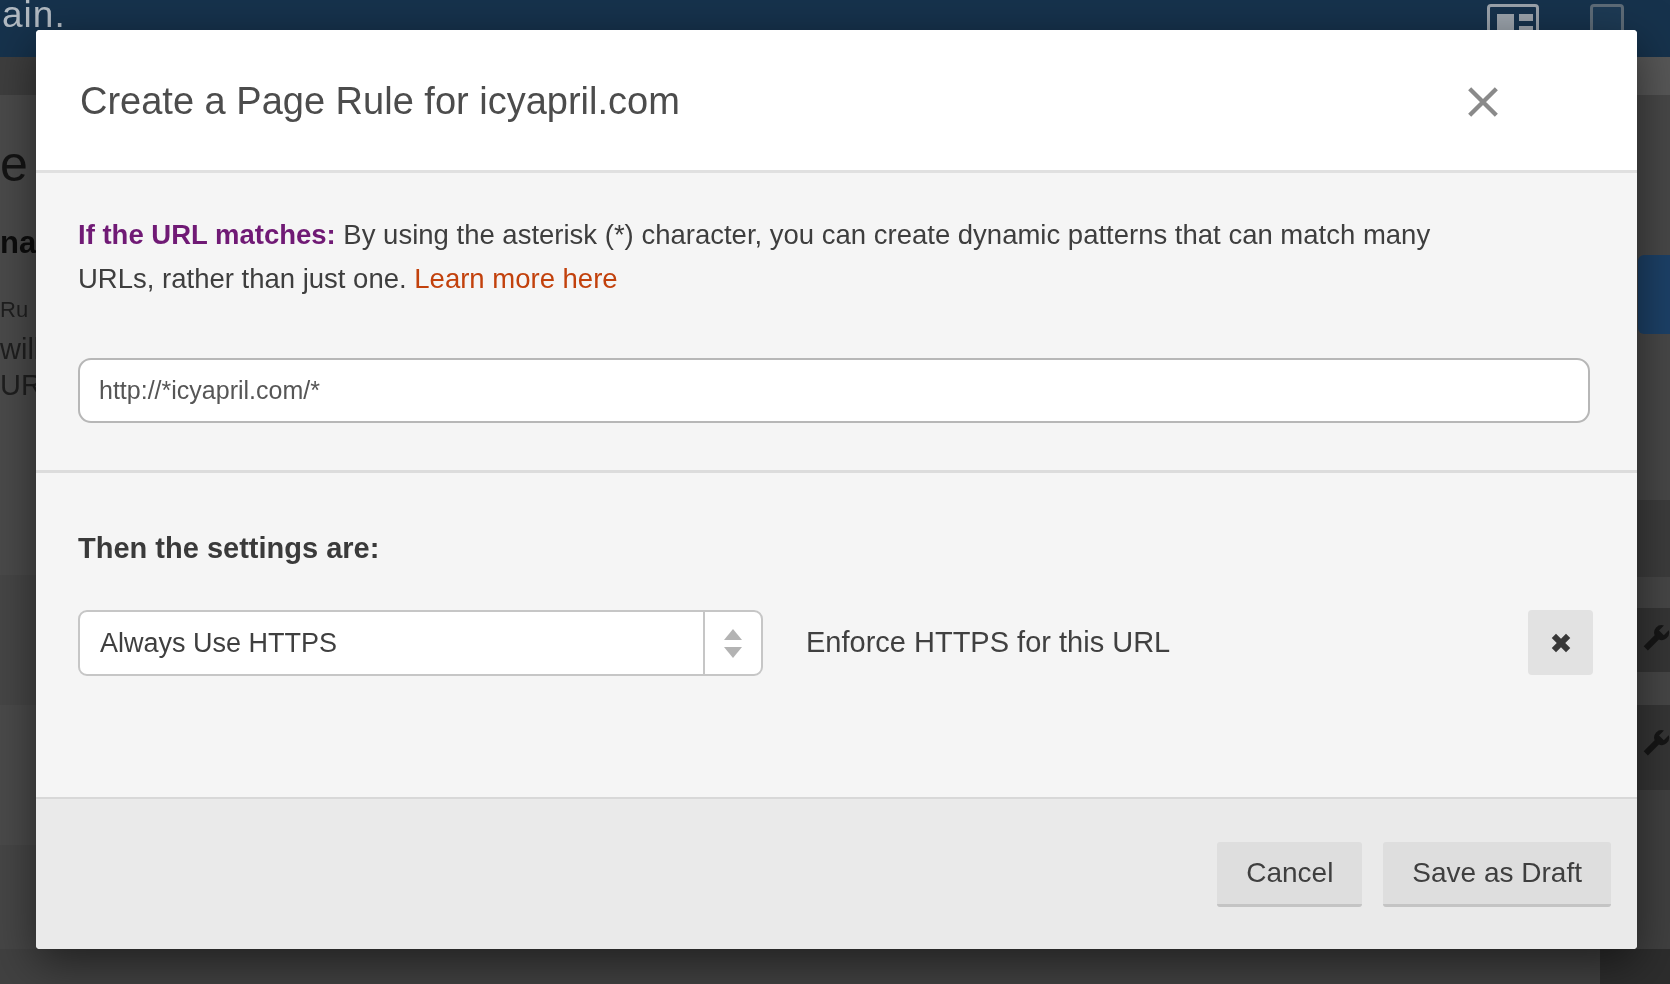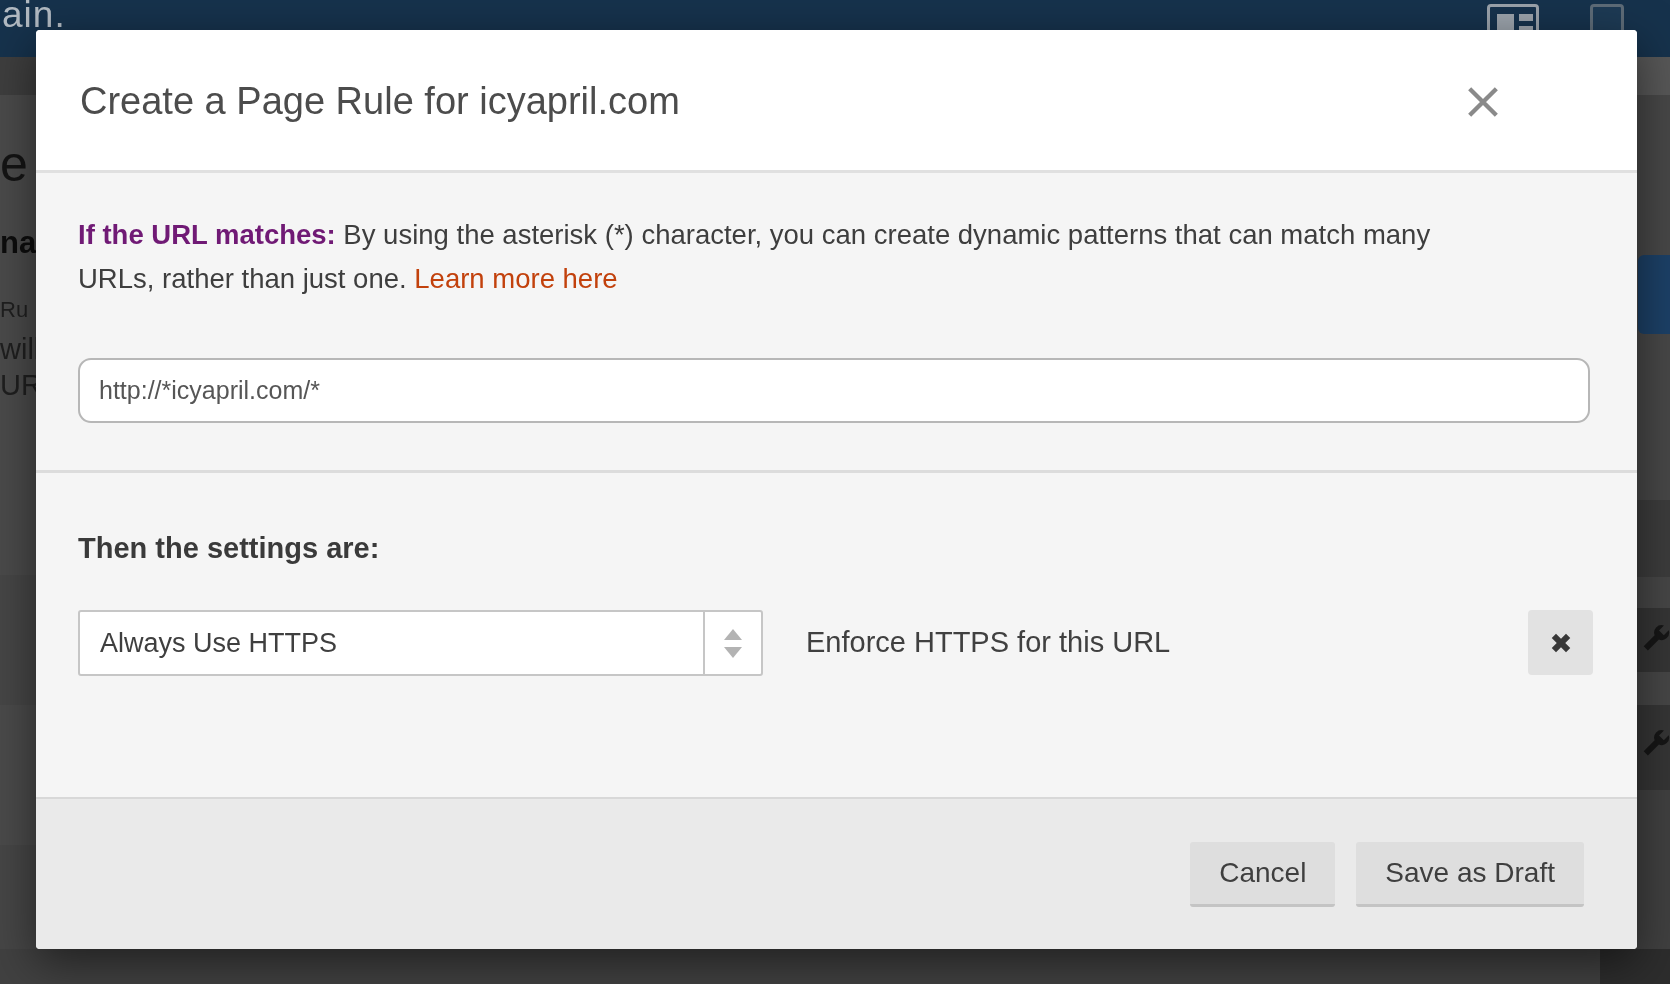--- a/index.html
+++ b/index.html
@@ -60,41 +60,41 @@
 
   .url-input { position:absolute; left:42px; top:328px; width:1512px; height:65px; background:#fff;
                border:2px solid #b7b7b7; border-radius:13px; font-size:25px; color:#565656;
                padding:0 19px; font-family:inherit; }
 
   .section-divider { position:absolute; left:0; top:440px; width:100%; height:3px; background:#dcdcdc; }
 
   .settings-heading { position:absolute; left:42px; top:502px; font-size:29px; font-weight:bold; color:#3a3a3a; }
 
   .setting-select { position:absolute; left:42px; top:580px; width:685px; height:66px; background:#fff;
-                    border:2px solid #c6c6c6; border-radius:3px; cursor:pointer; }
+                    border:2px solid #c6c6c6; border-radius:9px; cursor:pointer; }
   .setting-select .sel-text { position:absolute; left:20px; top:0; line-height:62px; font-size:27px; color:#3f3f3f; }
   .setting-select .sel-arrows { position:absolute; right:0; top:0; width:58px; height:62px;
                     border-left:2px solid #c6c6c6; display:flex; flex-direction:column;
                     align-items:center; justify-content:center; gap:7px; }
   .tri-up { width:0; height:0; border-left:9px solid transparent; border-right:9px solid transparent;
             border-bottom:11px solid #b3b3b3; }
   .tri-down { width:0; height:0; border-left:9px solid transparent; border-right:9px solid transparent;
               border-top:11px solid #b3b3b3; }
 
   .setting-desc { position:absolute; left:770px; top:596px; font-size:29px; color:#404040; }
 
   .remove-btn { position:absolute; left:1492px; top:580px; width:65px; height:65px; background:#e2e2e2;
                 border:none; border-radius:4px; cursor:pointer; display:flex; align-items:center;
                 justify-content:center; }
 
   .helper-text { position:absolute; left:42px; top:672px; font-size:27px; color:#8e8e8e; }
 
   .modal-footer { position:absolute; left:0; top:767px; width:100%; height:152px; background:#eaeaea;
                   border-top:2px solid #d8d8d8; border-radius:0 0 4px 4px;
-                  display:flex; align-items:center; justify-content:flex-end; gap:21px; padding-right:53px; }
+                  display:flex; align-items:center; justify-content:flex-end; gap:21px; padding-right:26px; }
   .btn { height:65px; border:none; border-radius:3px; font-size:28px; font-family:inherit;
          padding:0 29px; cursor:pointer; }
   .btn-gray { background:#dedede; color:#3f3f3f; border-bottom:3px solid #c4c4c4; }
   .btn-green { background:#8cc442; color:#ffffff; border-bottom:3px solid #74a832; }
 </style>
 </head>
 <body>
 
 <div class="bg">
   <div class="bg-header">

